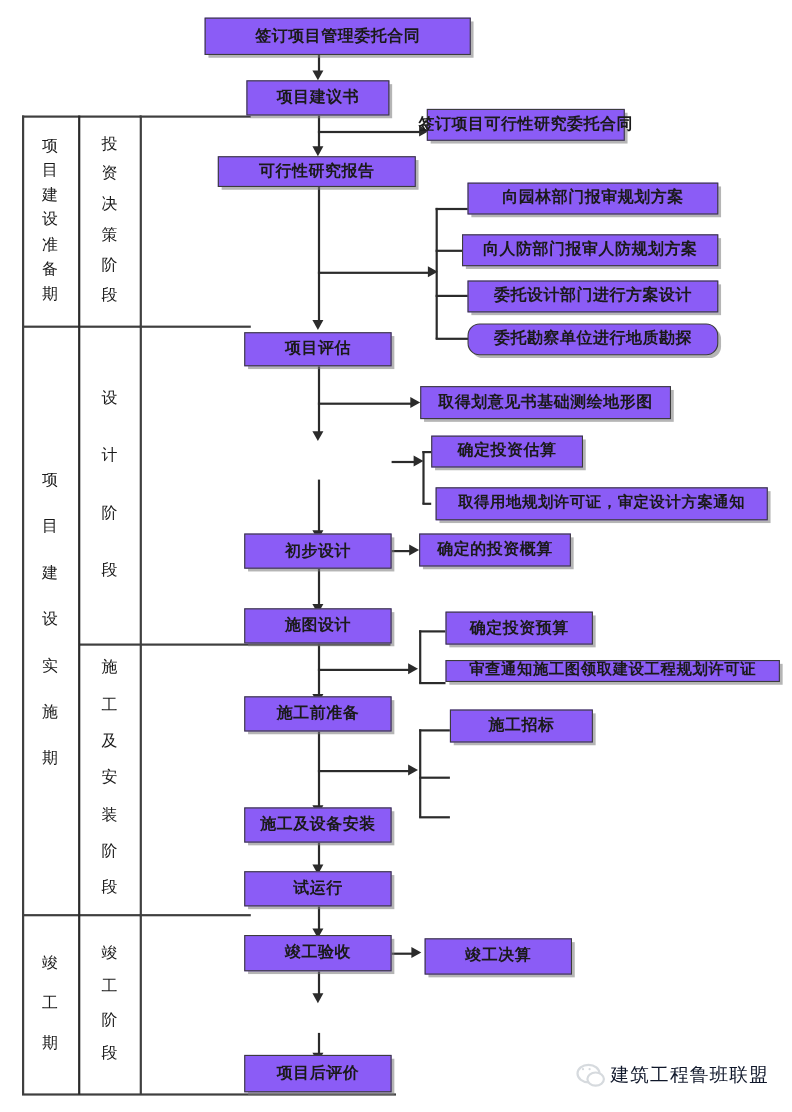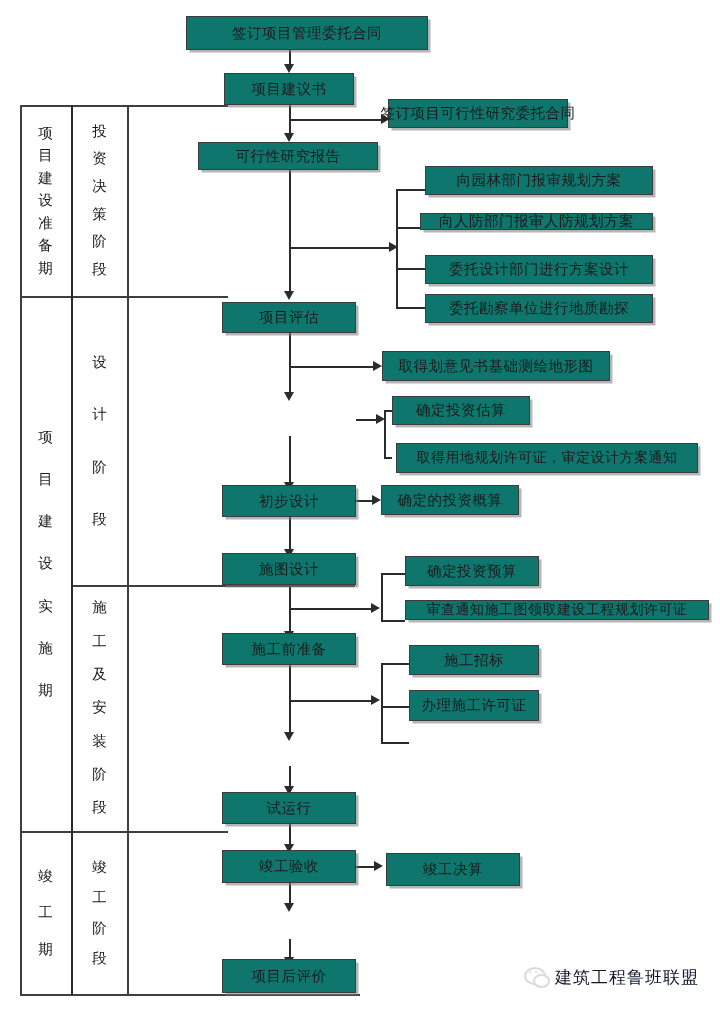--- a/index.html
+++ b/index.html
@@ -5,27 +5,28 @@
 <style>
   html,body{margin:0;padding:0;background:#ffffff;}
   body{font-family:"Liberation Serif","DejaVu Serif",serif;color:#1a1a1a;}
   #stage{position:relative;width:720px;height:1011px;background:#ffffff;overflow:hidden;}
 
   
   .box{
     position:absolute;
     box-sizing:border-box;
     border:1.4px solid #3c3c3c;
-    background:#0f766e;
+    background:#8b5cf6;
     display:flex;align-items:center;justify-content:center;
     font-size:14.5px;
     letter-spacing:.5px;
     white-space:nowrap;
     box-shadow:3px 3px 0 -0.5px rgba(120,120,120,.55);
     line-height:1;
+    font-weight:bold;
   }
   .box.small{font-size:14px;}
 
   
   .tbl-line{position:absolute;background:#3f3f3f;}
   .tbl-line.h{height:1.5px;}
   .tbl-line.v{width:1.5px;}
   .tbl-line.thick{background:#2a2a2a;width:2.2px;}
 
   .vcell{
@@ -237,53 +238,53 @@
 
   <div class="box" style="left:222px;top:302px;width:134px;height:31px;">项目评估</div>
 
 
   <div class="box" style="left:222px;top:485px;width:134px;height:32px;">初步设计</div>
 
   <div class="box" style="left:222px;top:553px;width:134px;height:32px;">施图设计</div>
 
   <div class="box" style="left:222px;top:633px;width:134px;height:32px;">施工前准备</div>
 
+  <div class="box" style="left:222px;top:734px;width:134px;height:32px;">施工及设备安装</div>
 
   <div class="box" style="left:222px;top:792px;width:134px;height:32px;">试运行</div>
 
   <div class="box" style="left:222px;top:850px;width:134px;height:33px;">竣工验收</div>
 
 
   <div class="box" style="left:222px;top:959px;width:134px;height:34px;">项目后评价</div>
 
   <div class="box" style="left:388px;top:99px;width:180px;height:29px;">签订项目可行性研究委托合同</div>
 
   <div class="box" style="left:425px;top:166px;width:228px;height:29px;">向园林部门报审规划方案</div>
 
-  <div class="box" style="left:420px;top:213px;width:233px;height:17px;">向人防部门报审人防规划方案</div>
+  <div class="box" style="left:420px;top:213px;width:233px;height:29px;">向人防部门报审人防规划方案</div>
 
   <div class="box" style="left:425px;top:255px;width:228px;height:29px;">委托设计部门进行方案设计</div>
 
-  <div class="box" style="left:425px;top:294px;width:228px;height:29px;">委托勘察单位进行地质勘探</div>
+  <div class="box" style="left:425px;top:294px;width:228px;height:29px;border-radius:11px;">委托勘察单位进行地质勘探</div>
 
   <div class="box" style="left:392px;top:396px;width:138px;height:29px;">确定投资估算</div>
 
   <div class="box" style="left:382px;top:351px;width:228px;height:30px;">取得划意见书基础测绘地形图</div>
 
   <div class="box small" style="left:396px;top:443px;width:302px;height:30px;">取得用地规划许可证，审定设计方案通知</div>
 
   <div class="box" style="left:381px;top:485px;width:138px;height:30px;">确定的投资概算</div>
 
   <div class="box" style="left:405px;top:556px;width:134px;height:30px;">确定投资预算</div>
 
   <div class="box small" style="left:405px;top:600px;width:304px;height:20px;">审查通知施工图领取建设工程规划许可证</div>
 
   <div class="box" style="left:409px;top:645px;width:130px;height:30px;">施工招标</div>
 
-  <div class="box" style="left:409px;top:690px;width:130px;height:31px;">办理施工许可证</div>
 
 
   <div class="box" style="left:386px;top:853px;width:134px;height:33px;">竣工决算</div>
 
   <div id="watermark" style="left:524px;top:966px;">
     <span class="wm-icon">
       <span class="b1"></span>
       <span class="b2"></span>
       <i style="left:5px;top:4px;"></i>
       <i style="left:11px;top:4px;"></i>

